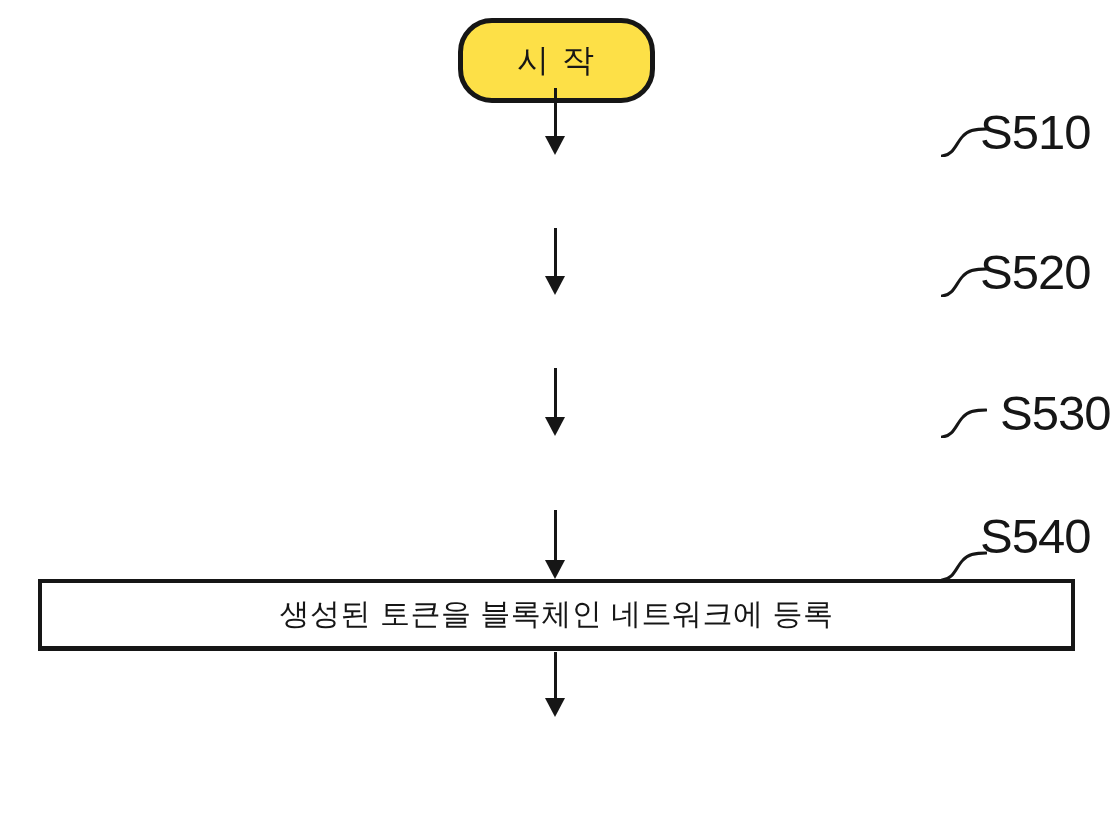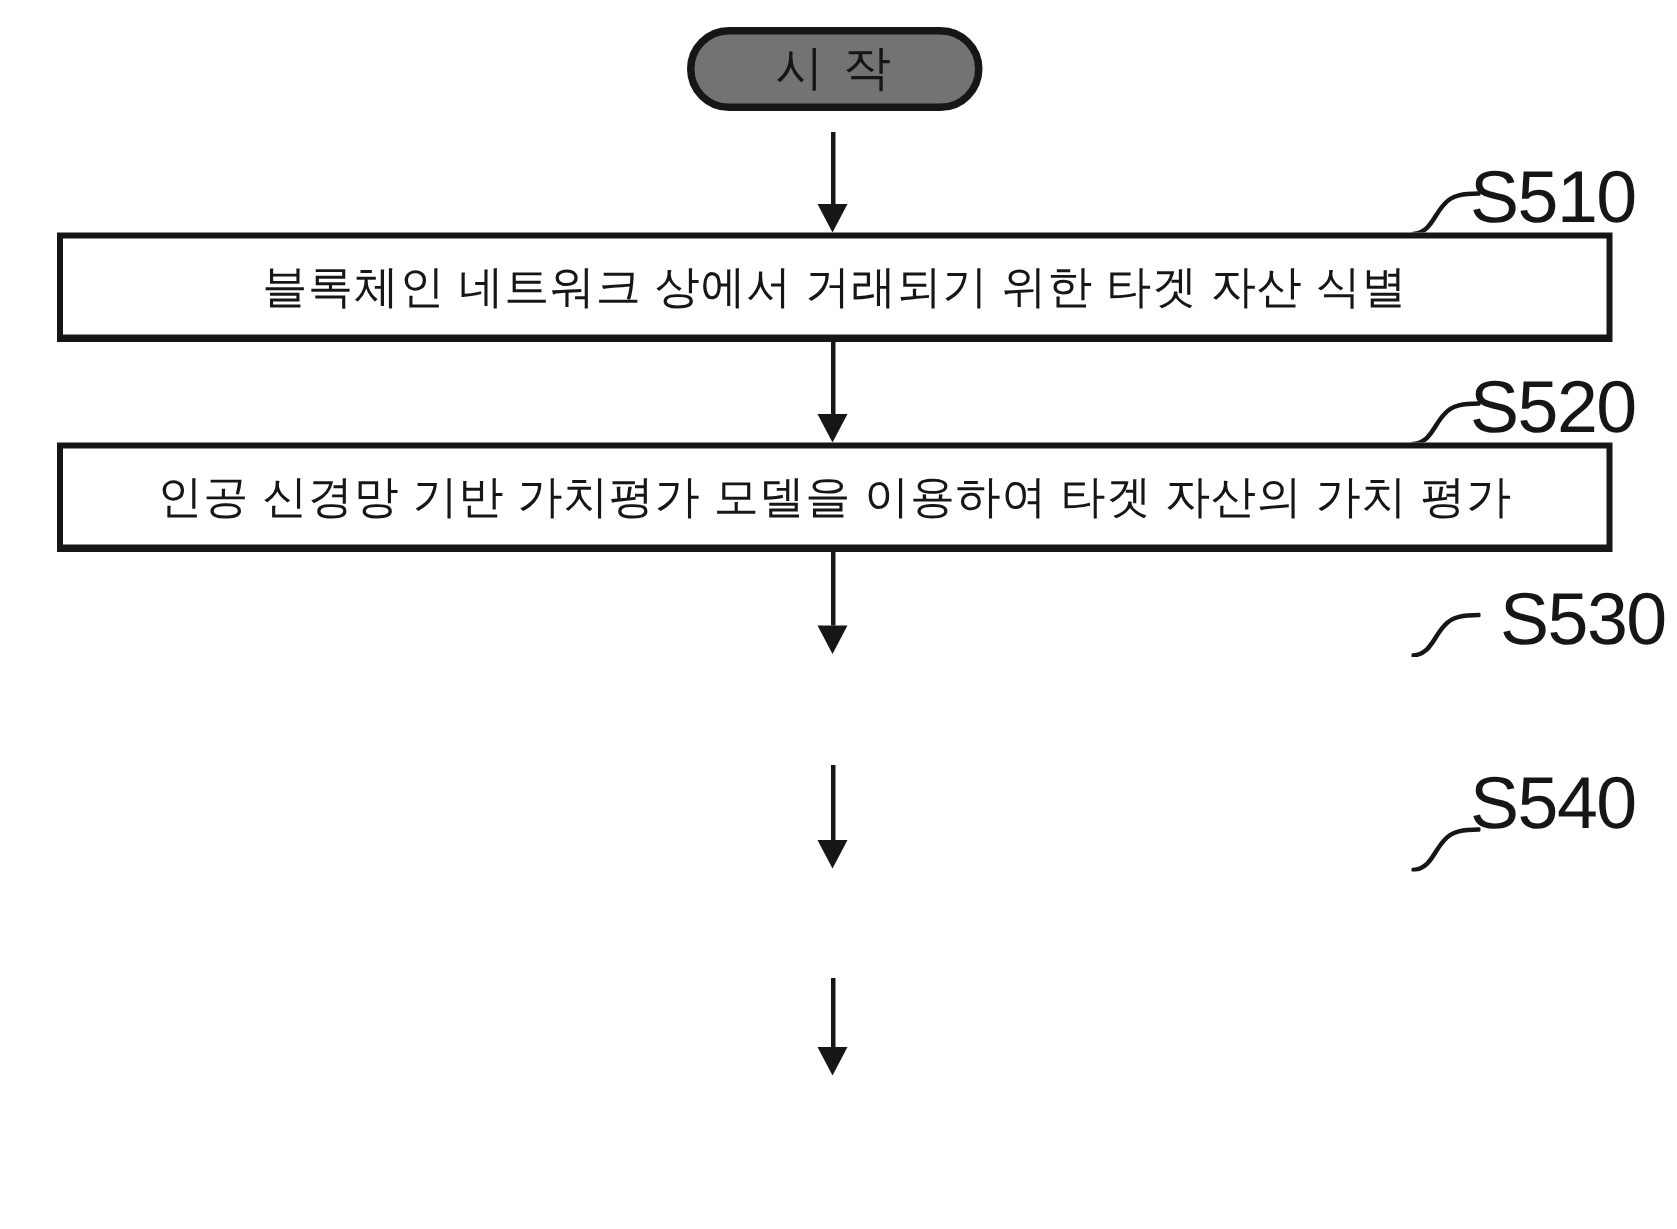--- a/index.html
+++ b/index.html
@@ -14,24 +14,24 @@
     height: 819px;
     background: #ffffff;
     overflow: hidden;
   }
 
   
   .terminal {
     position: absolute;
     left: 458px;
     width: 197px;
-    height: 56px;
+    height: 85px;
     border: 5px solid #161616;
     border-radius: 34px;
-    background: #737373;
+    background: #fde047;
     display: flex;
     align-items: center;
     justify-content: center;
     font-size: 32px;
     letter-spacing: 2px;
     white-space: pre;
   }
   .terminal.start { top: 18px; }
   .terminal.end   { top: 717px; border-radius: 30px; }
 
@@ -120,42 +120,39 @@
   <div class="flow-arrow arrow-3"></div>
   <div class="flow-arrow arrow-4"></div>
   <div class="flow-arrow arrow-5"></div>
 
   <div class="step-label label-s510">S510</div>
   <div class="leader leader-s510">
     <svg viewBox="0 0 46 30">
         <path d="M1,29 C13,28 15,16 22,9 C27,3 35,2 45,2" fill="none" stroke="#161616" stroke-width="3" stroke-linecap="round"></path>
       </svg>
   </div>
-  <div class="process-box box-s510">
-    <span>블록체인 네트워크 상에서 거래되기 위한 타겟 자산 식별</span>
-  </div>
 
   <div class="step-label label-s520">S520</div>
   <div class="leader leader-s520">
     <svg viewBox="0 0 46 30">
         <path d="M1,29 C13,28 15,16 22,9 C27,3 35,2 45,2" fill="none" stroke="#161616" stroke-width="3" stroke-linecap="round"></path>
       </svg>
-  </div>
-  <div class="process-box box-s520">
-    <span>인공 신경망 기반 가치평가 모델을 이용하여 타겟 자산의 가치 평가</span>
   </div>
 
   <div class="step-label label-s530">S530</div>
   <div class="leader leader-s530">
     <svg viewBox="0 0 46 30">
         <path d="M1,29 C13,28 15,16 22,9 C27,3 35,2 45,2" fill="none" stroke="#161616" stroke-width="3" stroke-linecap="round"></path>
       </svg>
   </div>
 
   <div class="step-label label-s540">S540</div>
   <div class="leader leader-s540">
     <svg viewBox="0 0 46 30">
         <path d="M1,29 C13,28 15,16 22,9 C27,3 35,2 45,2" fill="none" stroke="#161616" stroke-width="3" stroke-linecap="round"></path>
       </svg>
   </div>
+  <div class="process-box box-s540">
+    <span>생성된 토큰을 블록체인 네트워크에 등록</span>
+  </div>
 
 
 </div>
 
 </body></html>

